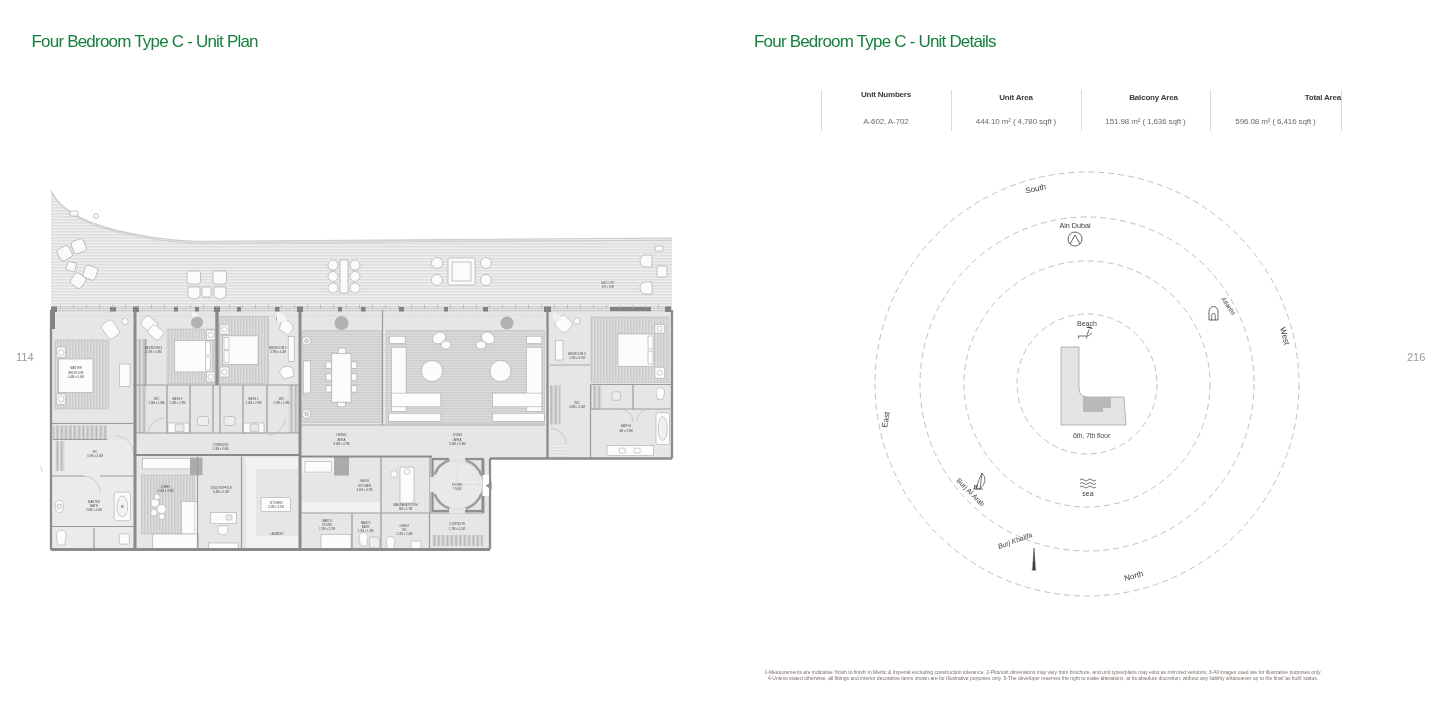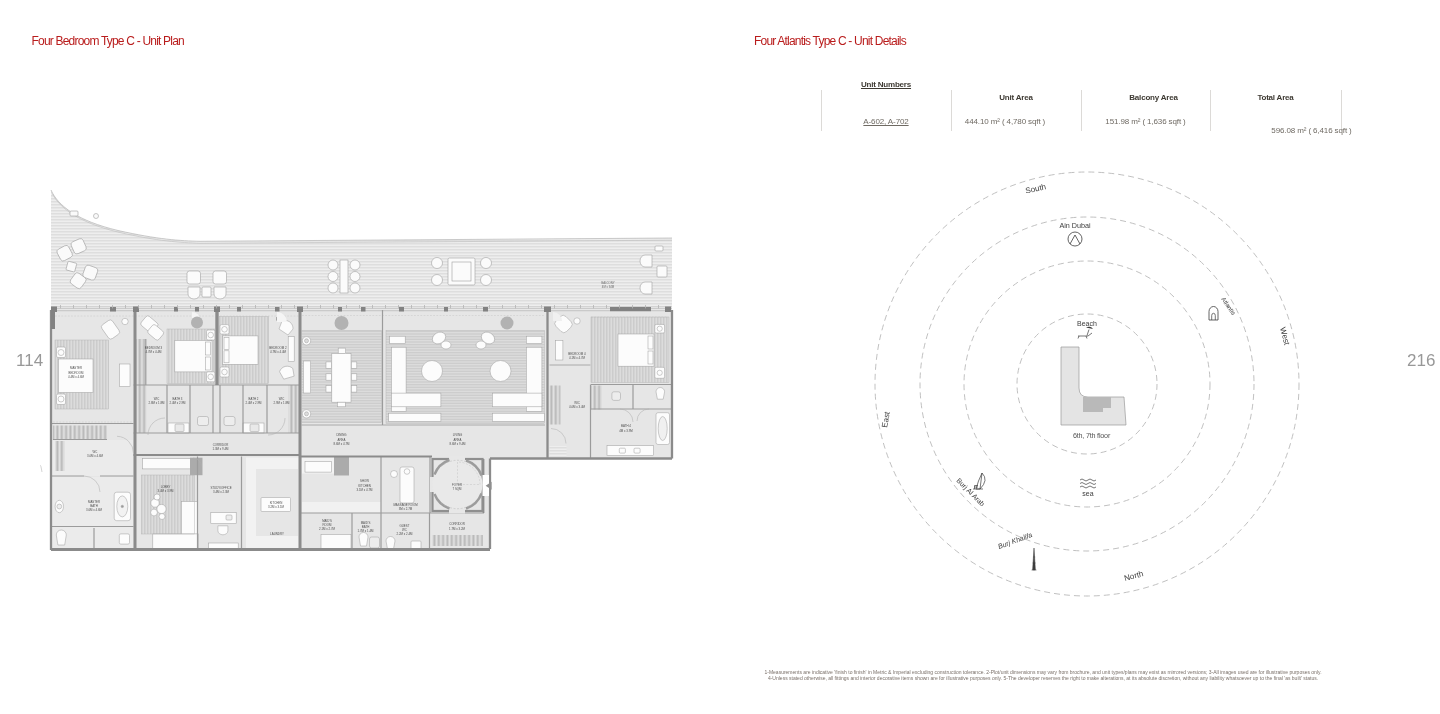--- a/index.html
+++ b/index.html
@@ -1,43 +1,43 @@
 <!DOCTYPE html>
 <html><head>
 <meta charset="utf-8">
 <style>
   html,body{margin:0;padding:0;}
   body{width:1440px;height:714px;background:#fff;position:relative;overflow:hidden;
        font-family:"Liberation Sans",sans-serif;}
   .abs{position:absolute;}
-  .title{font-size:12px;color:#b91c1c;letter-spacing:-0.8px;line-height:17px;}
+  .title{font-size:17px;color:#15803d;letter-spacing:-0.8px;line-height:17px;}
   .hdr{font-size:8px;font-weight:bold;color:#3e3a33;text-align:center;letter-spacing:-0.2px;}
   .val{font-size:8px;color:#6f6a63;text-align:center;white-space:nowrap;letter-spacing:-0.12px;}
   .vline{width:1px;background:#dcdad7;top:90px;height:41px;}
-  .pgnum{font-size:17px;color:#989898;}
+  .pgnum{font-size:11px;color:#989898;}
   .disc{font-size:5px;color:#7a7069;text-align:center;line-height:6.2px;white-space:nowrap;}
 </style>
 </head>
 <body>
   <div class="abs title" style="left:31.5px;top:32.5px;">Four Bedroom Type C - Unit Plan</div>
-  <div class="abs title" style="left:754px;top:32.5px;">Four Atlantis Type C - Unit Details</div>
+  <div class="abs title" style="left:754px;top:32.5px;">Four Bedroom Type C - Unit Details</div>
 
   <div class="abs vline" style="left:821px;"></div>
   <div class="abs vline" style="left:951px;"></div>
   <div class="abs vline" style="left:1081px;"></div>
   <div class="abs vline" style="left:1210px;"></div>
   <div class="abs vline" style="left:1341px;"></div>
-  <div class="abs hdr" style="left:821px;width:130px;top:80px;text-decoration:underline;">Unit Numbers</div>
+  <div class="abs hdr" style="left:821px;width:130px;top:90px;">Unit Numbers</div>
   <div class="abs hdr" style="left:951px;width:130px;top:93px;">Unit Area</div>
   <div class="abs hdr" style="left:1081px;width:129px;top:93px;margin-left:8px;">Balcony Area</div>
-  <div class="abs hdr" style="left:1210px;width:131px;top:93px;">Total Area</div>
-  <div class="abs val" style="left:821px;width:130px;top:117px;text-decoration:underline;">A-602, A-702</div>
-  <div class="abs val" style="left:912px;width:130px;top:117px;padding-left:28px;">444.10 m² ( 4,780 sqft )</div>
+  <div class="abs hdr" style="left:1210px;width:131px;top:93px;text-align:right;">Total Area</div>
+  <div class="abs val" style="left:821px;width:130px;top:117px;">A-602, A-702</div>
+  <div class="abs val" style="left:951px;width:130px;top:117px;">444.10 m² ( 4,780 sqft )</div>
   <div class="abs val" style="left:1081px;width:129px;top:117px;">151.98 m² ( 1,636 sqft )</div>
-  <div class="abs val" style="left:1210px;width:131px;top:126px;padding-left:36px;">596.08 m² ( 6,416 sqft )</div>
+  <div class="abs val" style="left:1210px;width:131px;top:117px;">596.08 m² ( 6,416 sqft )</div>
 
   <div class="abs pgnum" style="left:16px;top:351px;">114</div>
   <div class="abs pgnum" style="left:1407px;top:351px;">216</div>
 
   <div class="abs disc" style="left:743px;width:600px;top:669px;">
     1-Measurements are indicative 'finish to finish' in Metric &amp; Imperial excluding construction tolerance. 2-Plot/unit dimensions may vary from brochure, and unit types/plans may exist as mirrored versions; 3-All images used are for illustrative purposes only.<br>
     4-Unless stated otherwise, all fittings and interior decorative items shown are for illustrative purposes only. 5-The developer reserves the right to make alterations, at its absolute discretion, without any liability whatsoever up to the final 'as built' status.
   </div>
 
   <svg class="abs" style="left:860px;top:158px;" width="460" height="460" viewBox="0 0 460 460">

